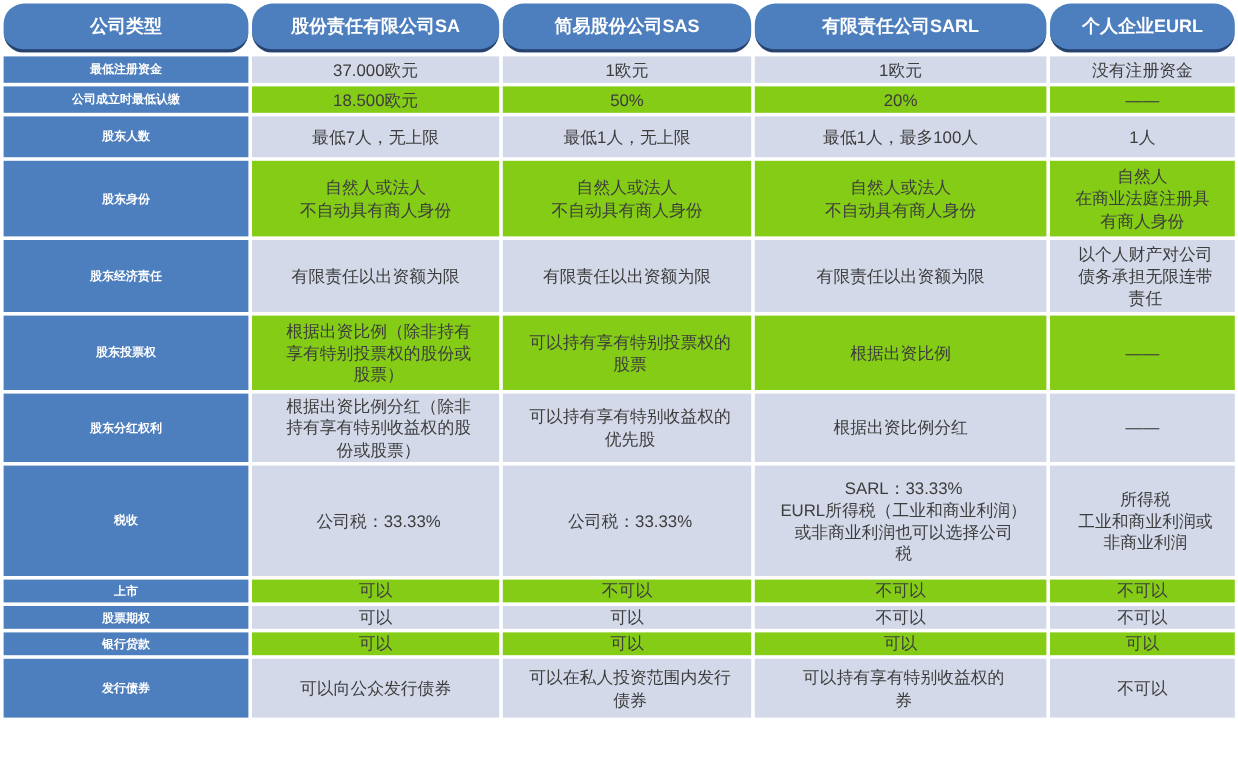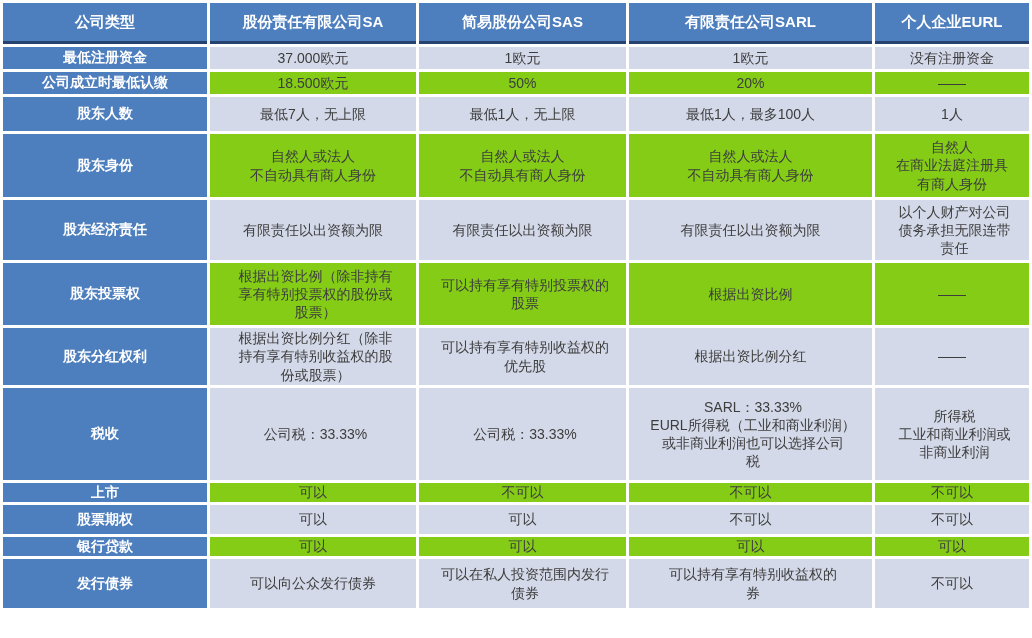--- a/index.html
+++ b/index.html
@@ -9,23 +9,24 @@
   }
   table{
     border-collapse:separate;border-spacing:3px;table-layout:fixed;
     width:1032px;margin:0;
   }
   th,td{overflow:hidden;word-break:break-all;}
   thead th{
     background:#4d7ebd;color:#ffffff;font-size:15px;font-weight:bold;
     text-align:center;vertical-align:middle;height:38px;padding:0 2px;
     border-bottom:3px solid #26426e;
+    border-radius:17px;
   }
   tbody th{
-    background:#4d7ebd;color:#ffffff;font-size:14px;font-weight:bold;
+    background:#4d7ebd;color:#ffffff;font-size:10px;font-weight:bold;
     text-align:center;vertical-align:middle;padding:0 2px;
   }
   td{
     font-size:14px;color:#3d3d3d;text-align:center;vertical-align:middle;
     white-space:pre-line;line-height:1.3;padding:0 4px;
   }
   td.tl{text-align:center;padding-left:7px;padding-right:2px;}
   tr.bd td{background:#d3d9e8;}
   tr.bl td{background:#84cc16;}
 </style>
@@ -124,21 +125,21 @@
 工业和商业利润或
 非商业利润</td>
     </tr>
     <tr class="bl" style="height:19px">
       <th>上市</th>
       <td>可以</td>
       <td>不可以</td>
       <td>不可以</td>
       <td>不可以</td>
     </tr>
-    <tr class="bd" style="height:29px">
+    <tr class="bd" style="height:19px">
       <th>股票期权</th>
       <td>可以</td>
       <td>可以</td>
       <td>不可以</td>
       <td>不可以</td>
     </tr>
     <tr class="bl" style="height:19px">
       <th>银行贷款</th>
       <td>可以</td>
       <td>可以</td>

